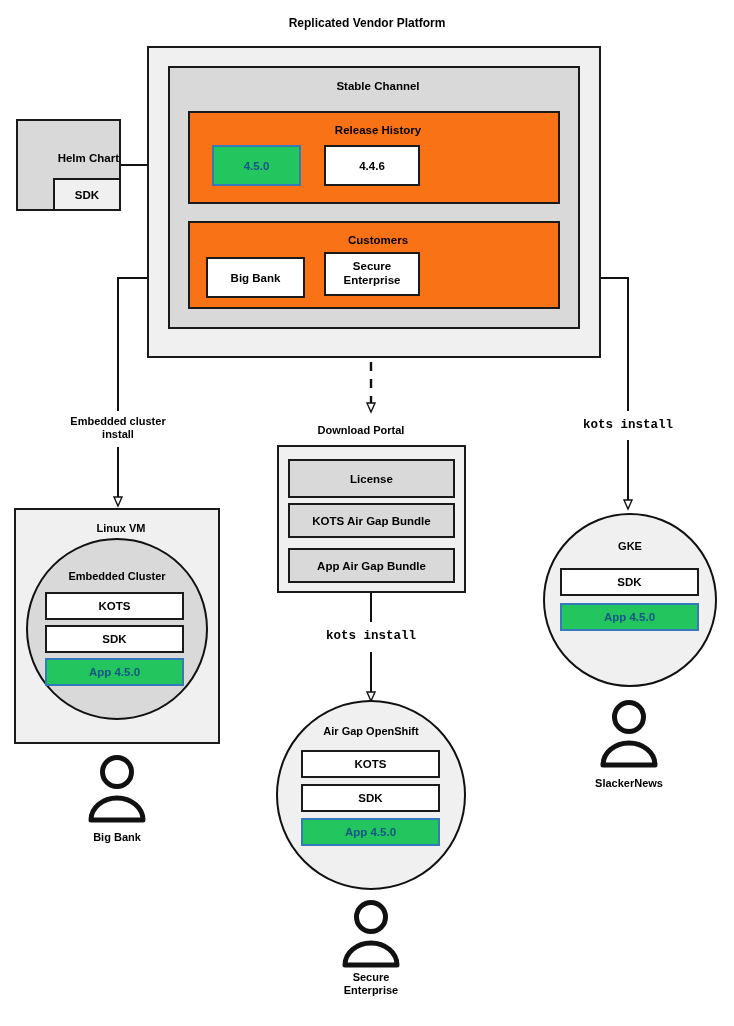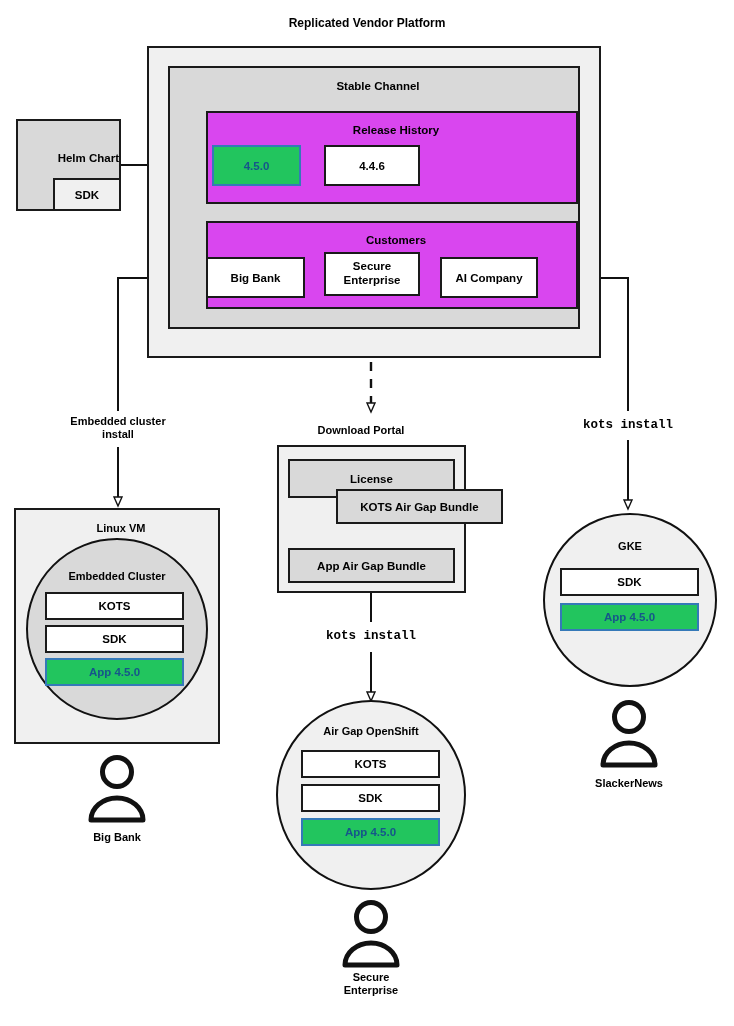--- a/index.html
+++ b/index.html
@@ -11,21 +11,21 @@
   }
   #stage{position:absolute;left:0;top:0;width:734px;height:1026px;}
 
   
   .box{position:absolute;box-sizing:border-box;border:2px solid #1a1a1a;
        display:flex;align-items:center;justify-content:center;text-align:center;}
   .lbl{position:absolute;text-align:center;font-weight:bold;line-height:1.15;}
 
   .fill-outer{background:#f0f0f0;}
   .fill-mid{background:#d9d9d9;}
-  .fill-inner{background:#d946ef;margin-left:18px;}
+  .fill-inner{background:#f97316;}
   .fill-white{background:#ffffff;}
   .fill-blue{background:#22c55e;border-color:#3579b8;color:#16558a;}
 
   .t-title{font-size:12px;font-weight:bold;}
   .t-hdr{font-size:11.5px;font-weight:bold;}
   .t-box{font-size:11.5px;font-weight:bold;}
   .t-small{font-size:11px;font-weight:bold;}
   .mono{font-family:"Liberation Mono",monospace;font-size:12.5px;font-weight:bold;letter-spacing:0px;}
 
   
@@ -94,40 +94,39 @@
     <div class="hdr t-hdr" style="top:11px;">Release History</div>
   </div>
   <div class="box fill-blue t-box" style="left:212px;top:145px;width:89px;height:41px;">4.5.0</div>
   <div class="box fill-white t-box" style="left:324px;top:145px;width:96px;height:41px;">4.4.6</div>
 
   <div class="shell fill-inner" style="left:188px;top:221px;width:372px;height:88px;">
     <div class="hdr t-hdr" style="top:11px;">Customers</div>
   </div>
   <div class="box fill-white t-box" style="left:206px;top:257px;width:99px;height:41px;">Big Bank</div>
   <div class="box fill-white t-box" style="left:324px;top:252px;width:96px;height:44px;line-height:1.2;">Secure Enterprise</div>
-  <div class="box fill-white t-box" style="left:440px;top:257px;width:98px;height:41px;">AI Company</div>
 
   <div class="box fill-mid t-box" style="left:16px;top:119px;width:105px;height:92px;align-items:flex-start;">
     <span style="display:block;width:100%;margin-top:31px;text-align:right;">Helm Chart</span>
   </div>
   <div class="box fill-outer t-box" style="left:53px;top:178px;width:68px;height:33px;">SDK</div>
 
   <div class="lbl t-small" style="left:38px;top:415px;width:160px;">
     <span>Embedded cluster</span><br>
     <span>install</span>
   </div>
 
   <div class="lbl mono" style="left:548px;top:418px;width:160px;">kots install</div>
 
   <div class="lbl mono" style="left:291px;top:629px;width:160px;">kots install</div>
 
   <div class="lbl t-small" style="left:281px;top:424px;width:160px;">Download Portal</div>
   <div class="shell fill-outer" style="left:277px;top:445px;width:189px;height:148px;"></div>
   <div class="box fill-mid t-box" style="left:288px;top:459px;width:167px;height:39px;">License</div>
-  <div class="box fill-mid t-box" style="left:288px;top:489px;width:167px;height:35px;margin-left:48px;">KOTS Air Gap Bundle</div>
+  <div class="box fill-mid t-box" style="left:288px;top:503px;width:167px;height:35px;">KOTS Air Gap Bundle</div>
   <div class="box fill-mid t-box" style="left:288px;top:548px;width:167px;height:35px;">App Air Gap Bundle</div>
 
   <div class="shell fill-outer" style="left:14px;top:508px;width:206px;height:236px;">
     <div class="hdr t-small" style="top:12px;">Linux VM</div>
   </div>
   <div class="circle grayer" style="left:26px;top:538px;width:182px;height:182px;"></div>
   <div class="lbl t-small" style="left:26px;top:570px;width:182px;">Embedded Cluster</div>
   <div class="box fill-white t-box" style="left:45px;top:592px;width:139px;height:28px;">KOTS</div>
   <div class="box fill-white t-box" style="left:45px;top:625px;width:139px;height:28px;">SDK</div>
   <div class="box fill-blue t-box" style="left:45px;top:658px;width:139px;height:28px;">App 4.5.0</div>

